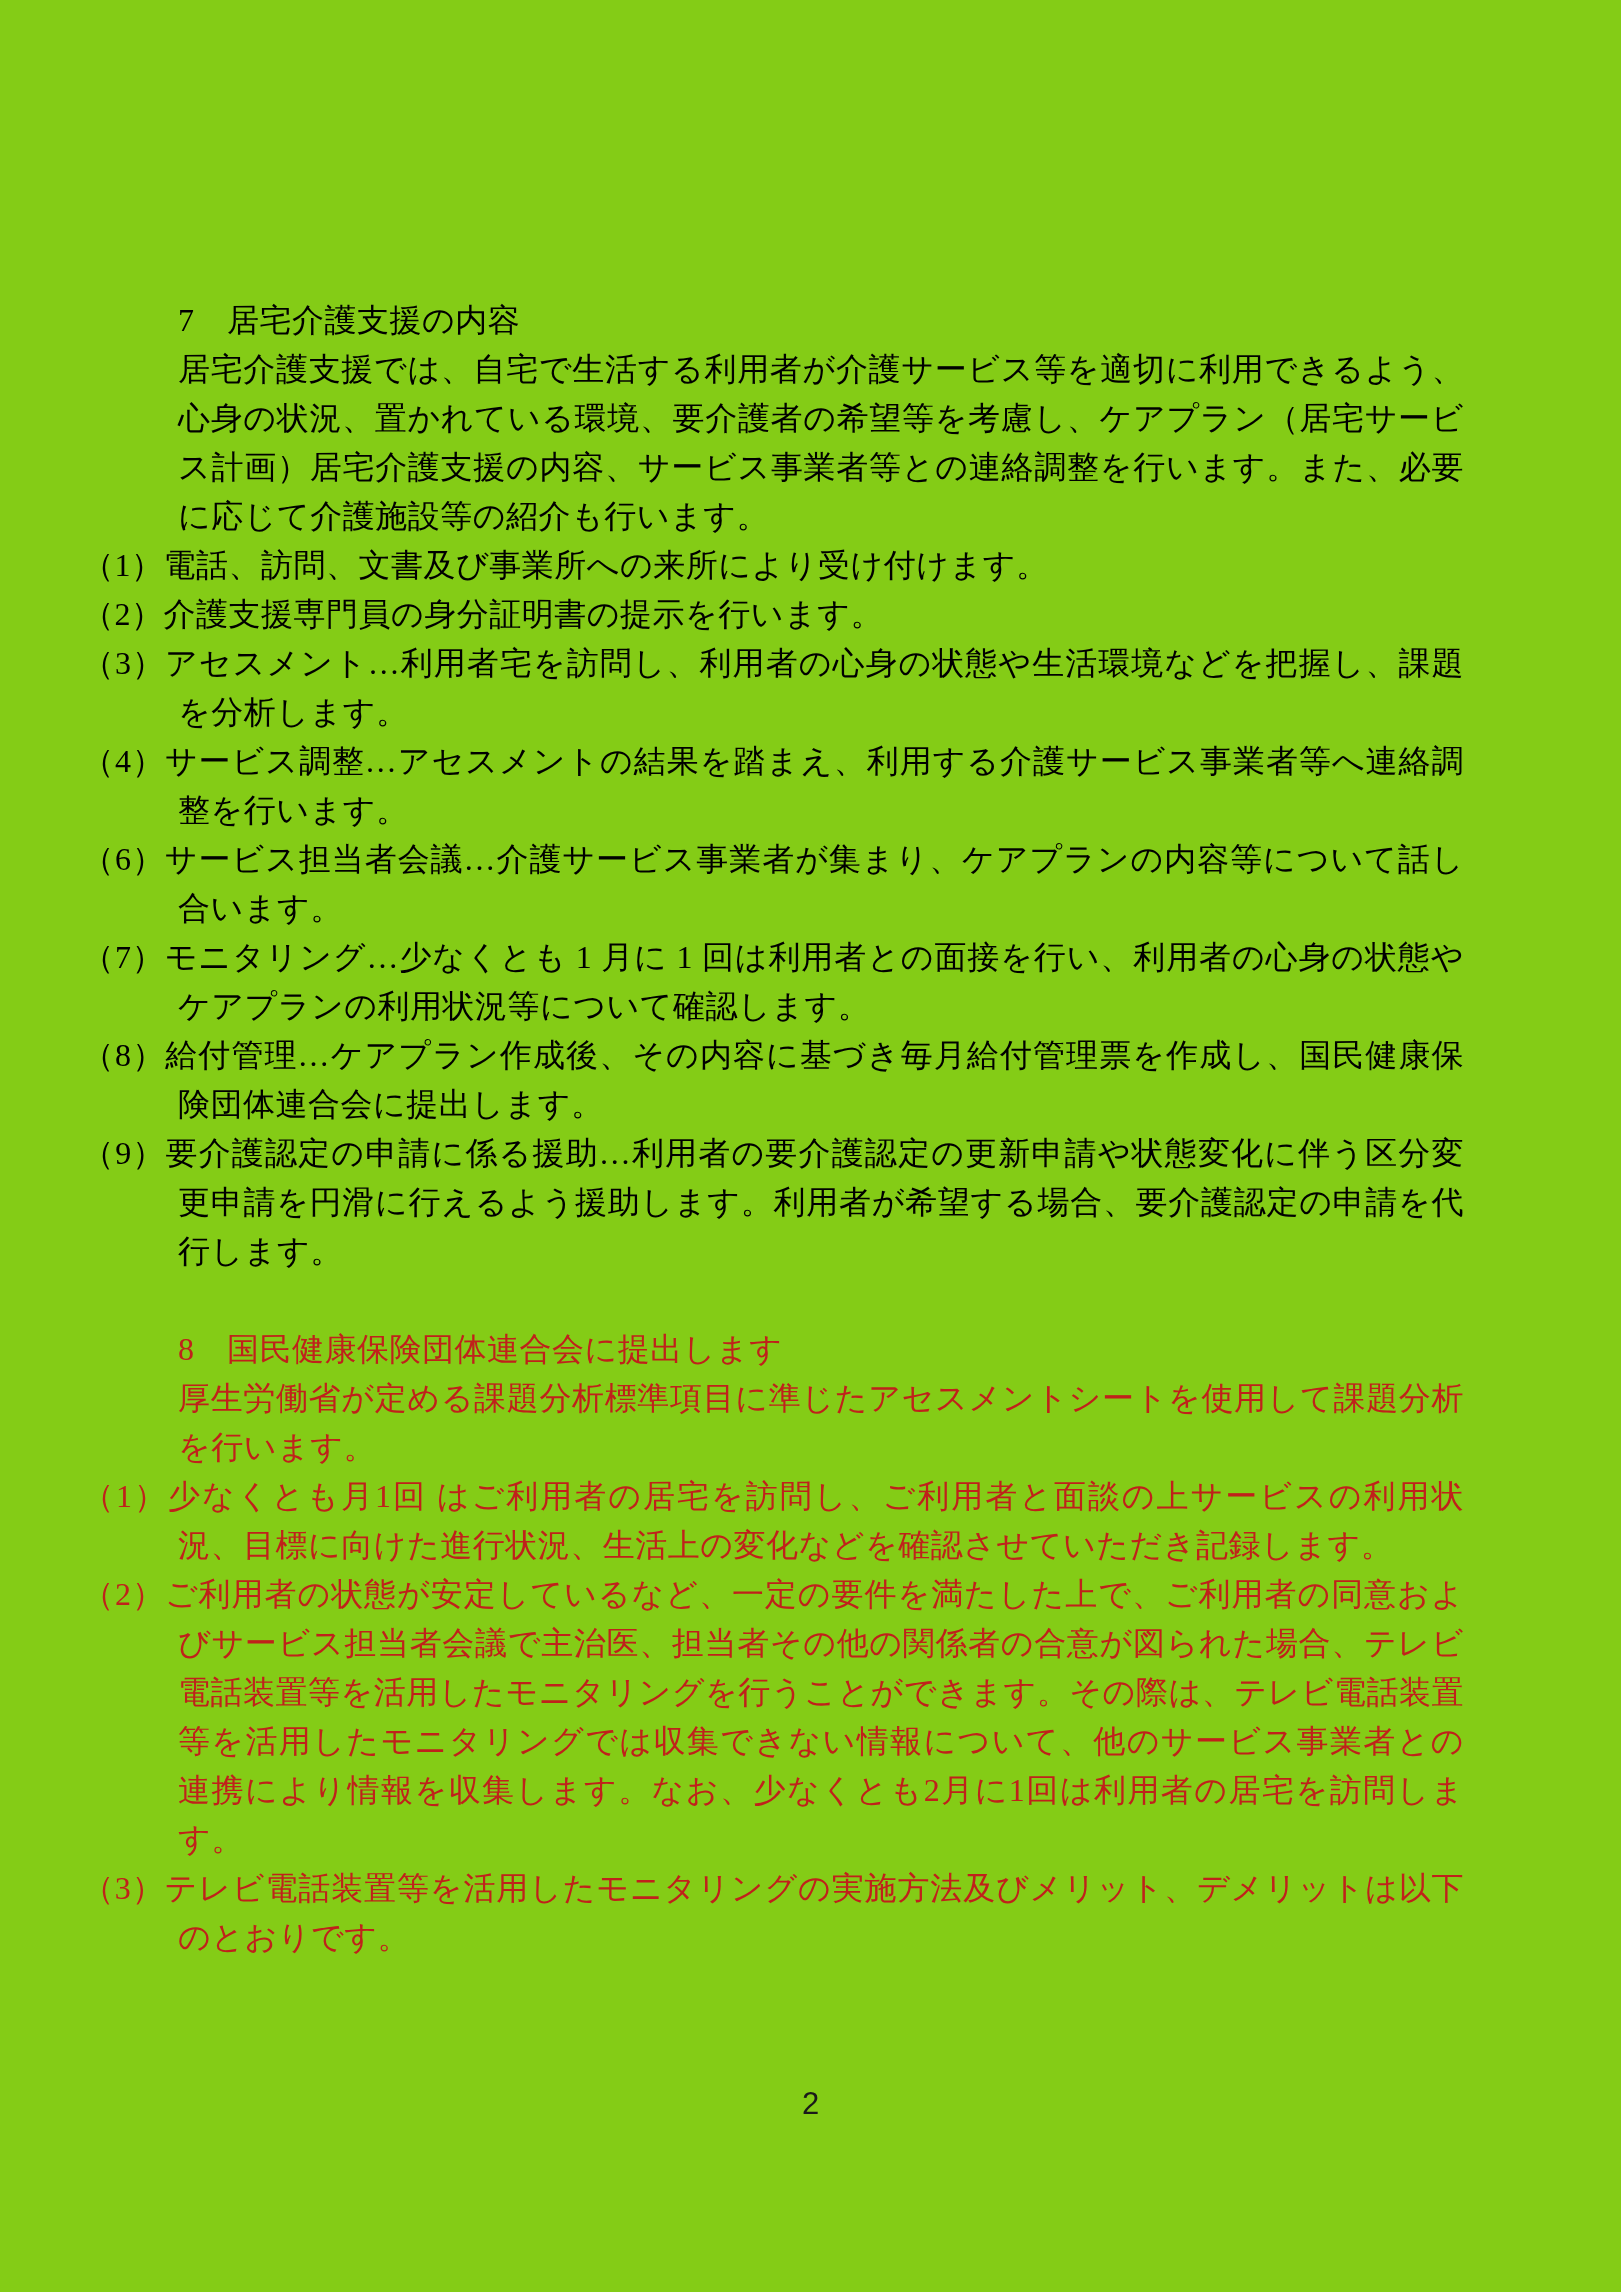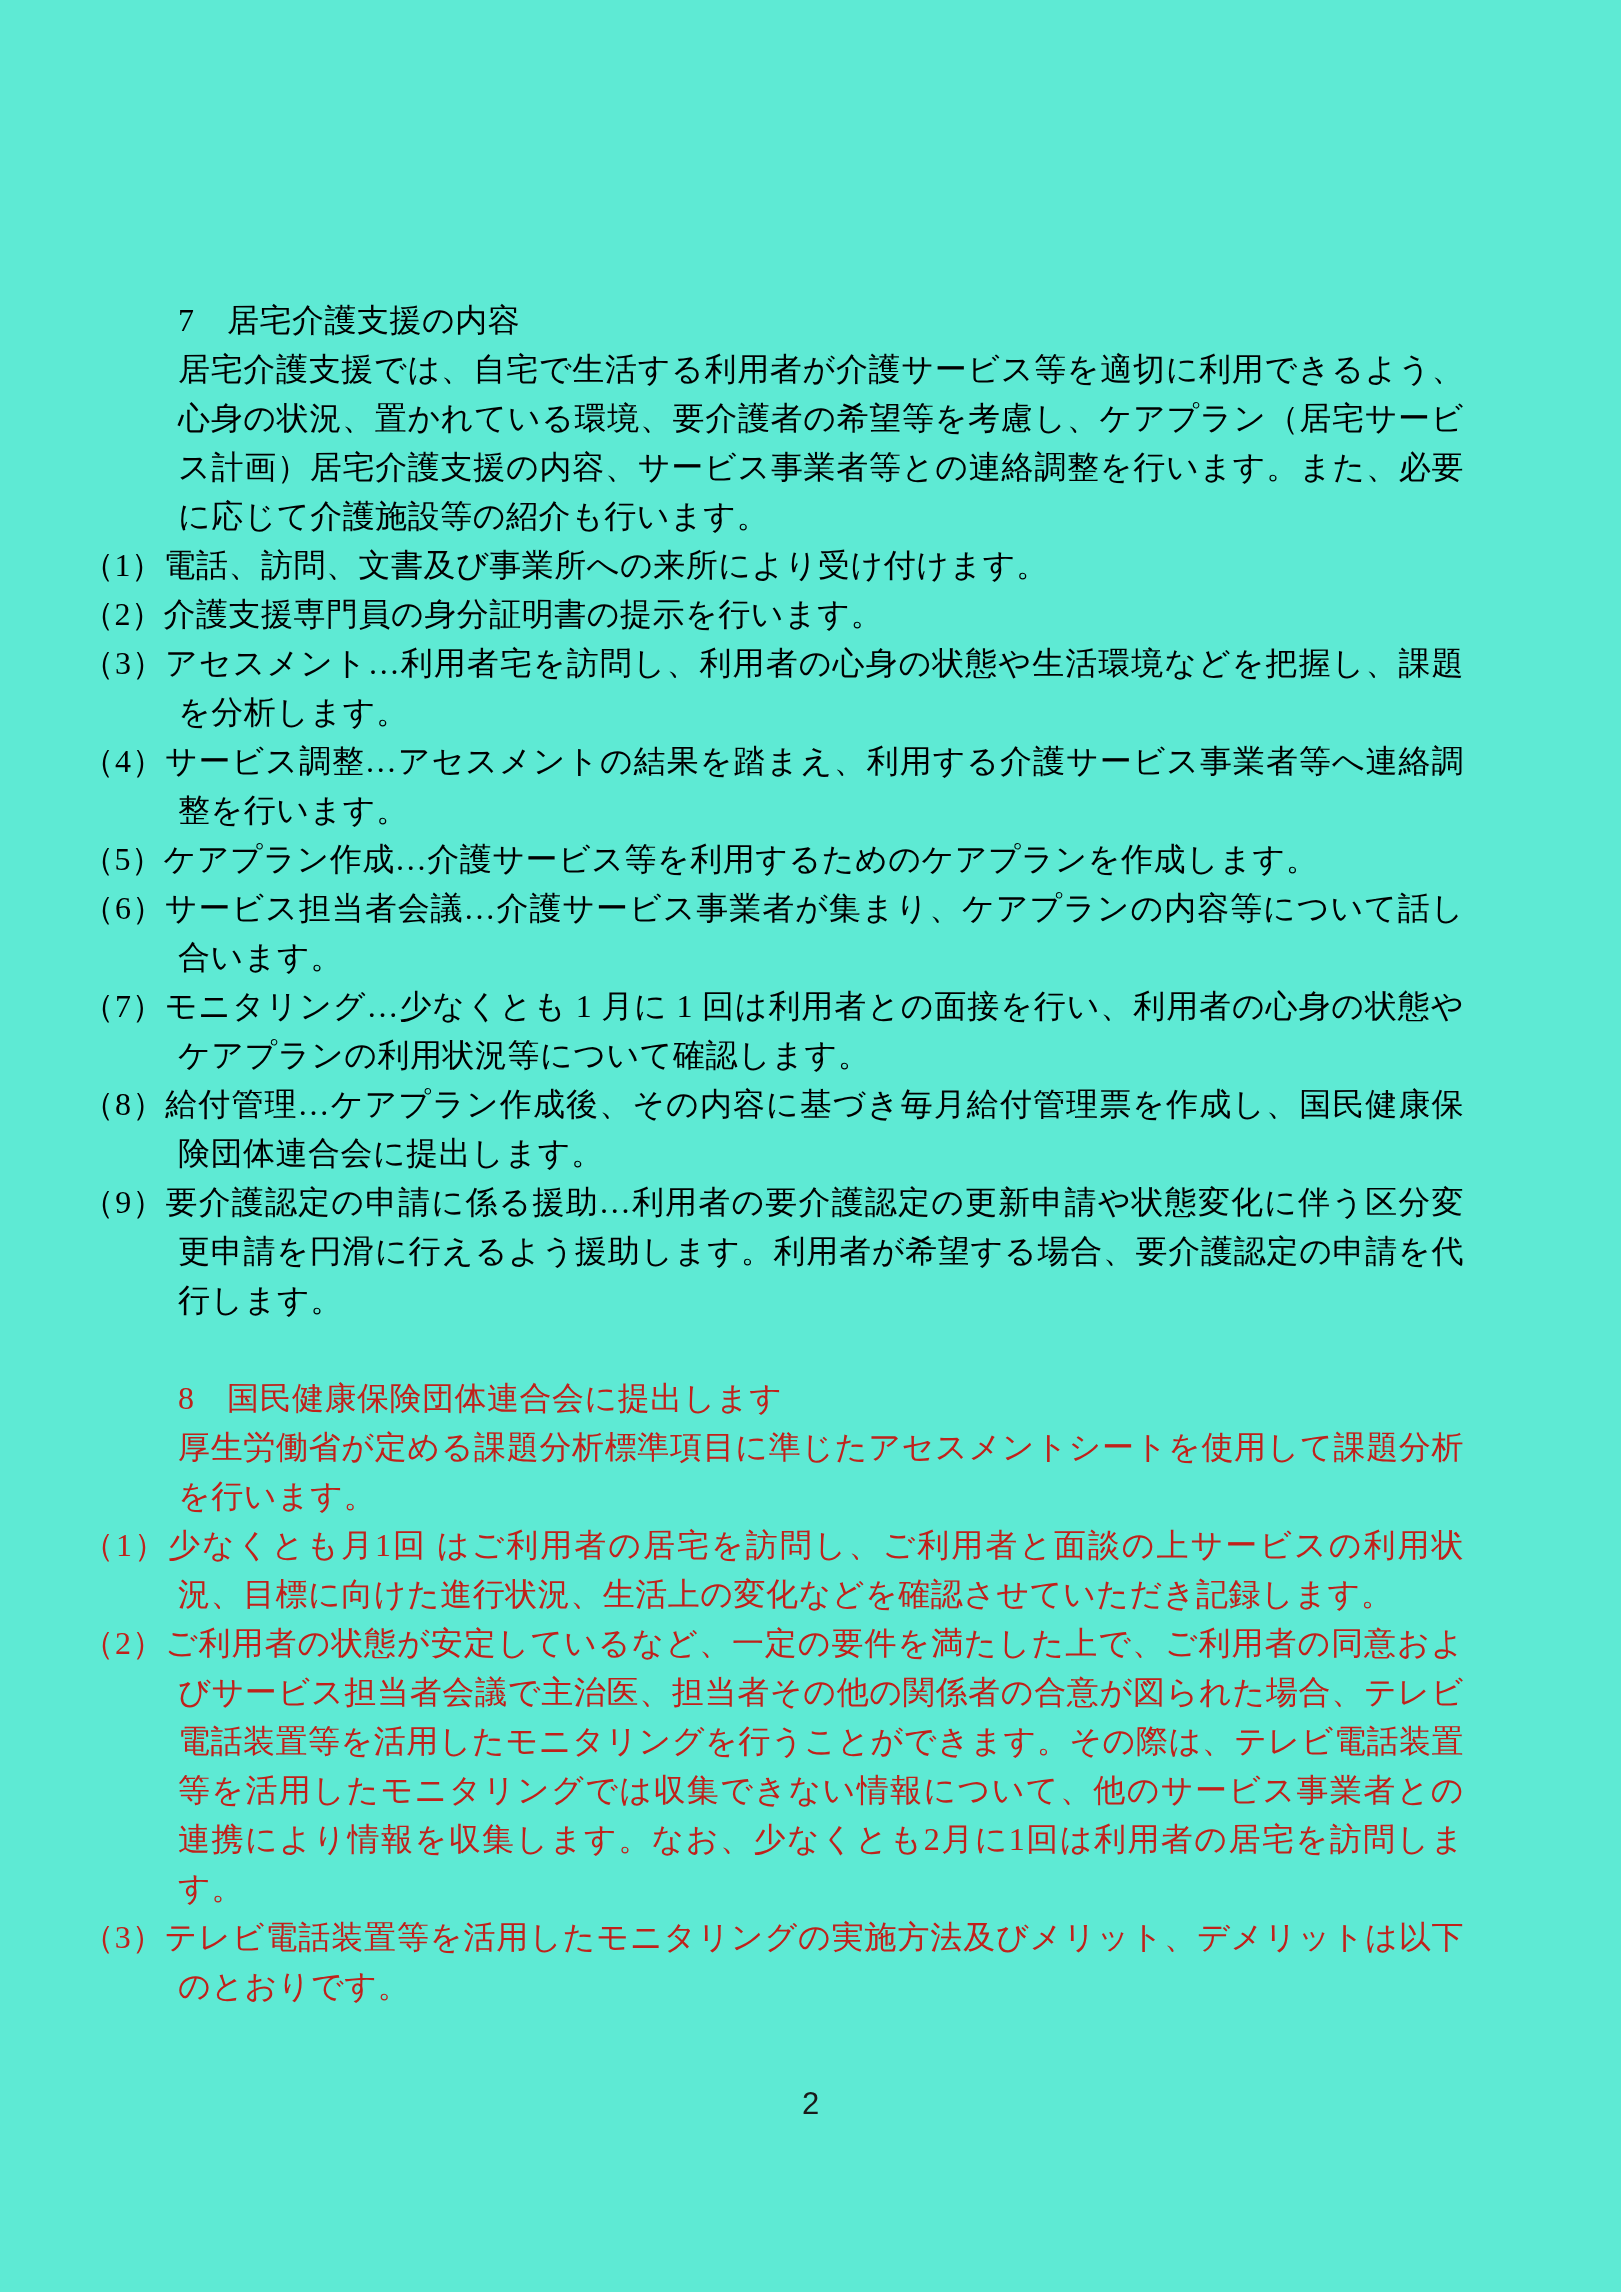--- a/index.html
+++ b/index.html
@@ -59,34 +59,33 @@
     top: 2086px;
     text-align: center;
     font-size: 31px;
     font-family: "Liberation Sans", "DejaVu Sans", sans-serif;
     color: #1a1a1a;
   }
 </style>
 </head>
 <body>
 
-<div class="page" style="background: #5eead4;">
+<div class="page" style="background: #84cc16;">
   <main class="content" style="color: rgb(0, 0, 0);">
 
     <section class="section-7">
       <h2 class="sec-heading">
         <span class="sec-num">7</span><span>居宅介護支援の内容</span>
       </h2>
       <p class="intro-7">居宅介護支援では、自宅で生活する利用者が介護サービス等を適切に利用できるよう、心身の状況、置かれている環境、要介護者の希望等を考慮し、ケアプラン（居宅サービス計画）居宅介護支援の内容、サービス事業者等との連絡調整を行います。また、必要に応じて介護施設等の紹介も行います。</p>
       <div>
           <p class="item"><span>（1）</span>電話、訪問、文書及び事業所への来所により受け付けます。</p>
           <p class="item"><span>（2）</span>介護支援専門員の身分証明書の提示を行います。</p>
           <p class="item"><span>（3）</span>アセスメント…利用者宅を訪問し、利用者の心身の状態や生活環境などを把握し、課題を分析します。</p>
           <p class="item"><span>（4）</span>サービス調整…アセスメントの結果を踏まえ、利用する介護サービス事業者等へ連絡調整を行います。</p>
-          <p class="item"><span>（5）</span>ケアプラン作成…介護サービス等を利用するためのケアプランを作成します。</p>
           <p class="item"><span>（6）</span>サービス担当者会議…介護サービス事業者が集まり、ケアプランの内容等について話し合います。</p>
           <p class="item"><span>（7）</span>モニタリング…少なくとも 1 月に 1 回は利用者との面接を行い、利用者の心身の状態やケアプランの利用状況等について確認します。</p>
           <p class="item"><span>（8）</span>給付管理…ケアプラン作成後、その内容に基づき毎月給付管理票を作成し、国民健康保険団体連合会に提出します。</p>
           <p class="item"><span>（9）</span>要介護認定の申請に係る援助…利用者の要介護認定の更新申請や状態変化に伴う区分変更申請を円滑に行えるよう援助します。利用者が希望する場合、要介護認定の申請を代行します。</p>
         </div>
     </section>
 
     <section class="section-8">
       <h2 class="sec-heading">
         <span class="sec-num">8</span><span>国民健康保険団体連合会に提出します</span>

